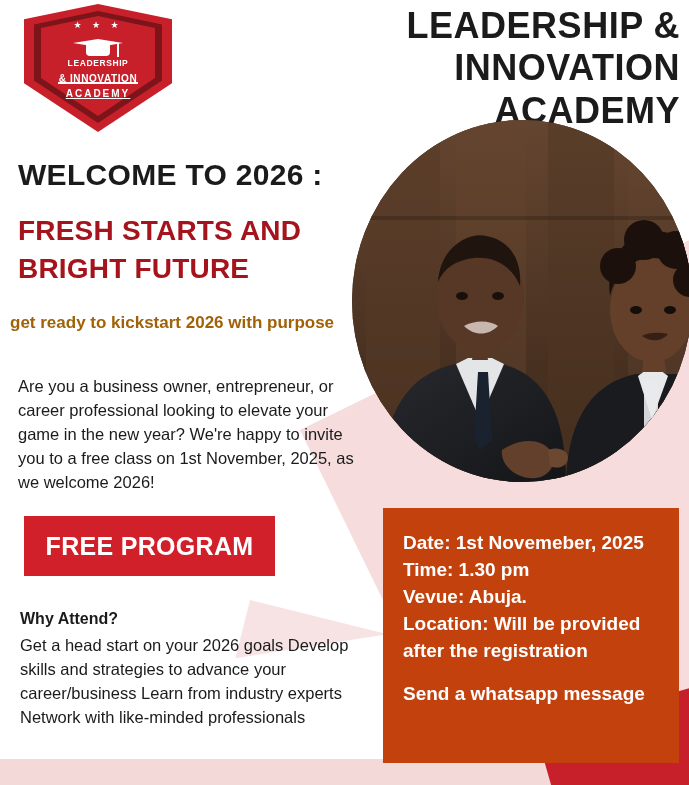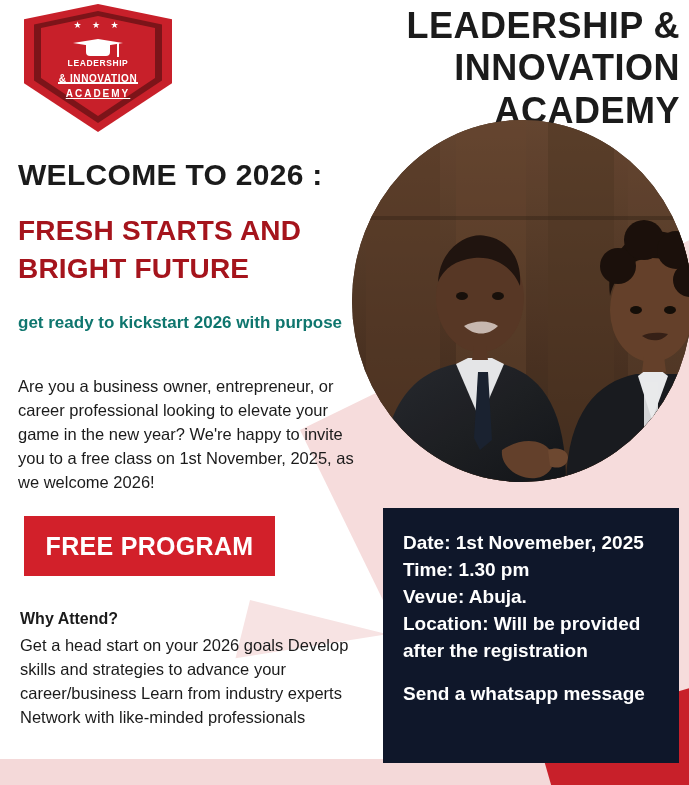--- a/index.html
+++ b/index.html
@@ -194,26 +194,26 @@
     top: 212px;
     width: 350px;
     font-size: 28px;
     font-weight: bold;
     color: #a5141c;
     line-height: 1.35;
     letter-spacing: 0.2px;
   }
   .kicker {
     position: absolute;
-    left: 18px;
+    left: 10px;
     top: 310px;
     width: 340px;
     font-size: 17px;
     font-weight: bold;
-    color: #0f766e;
+    color: #a16207;
     line-height: 1.5;
   }
   .body-copy {
     position: absolute;
     left: 18px;
     top: 375px;
     width: 355px;
     font-size: 16.5px;
     color: #1b1b1b;
     line-height: 1.45;
@@ -270,21 +270,21 @@
     line-height: 1.45;
   }
 
   
   .details {
     position: absolute;
     left: 383px;
     top: 508px;
     width: 296px;
     height: 255px;
-    background: #0f172a;
+    background: #c2410c;
     padding: 22px 18px 0 20px;
     box-sizing: border-box;
   }
   .details-line {
     color: #ffffff;
     font-size: 19px;
     font-weight: bold;
     line-height: 1.42;
   }
   .details-whatsapp {

